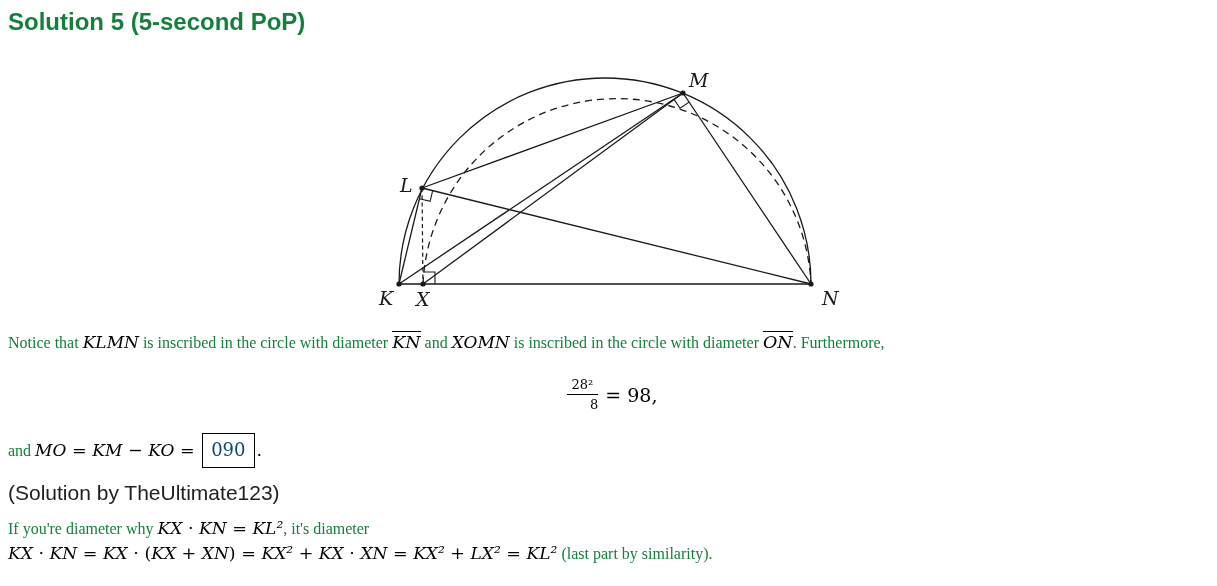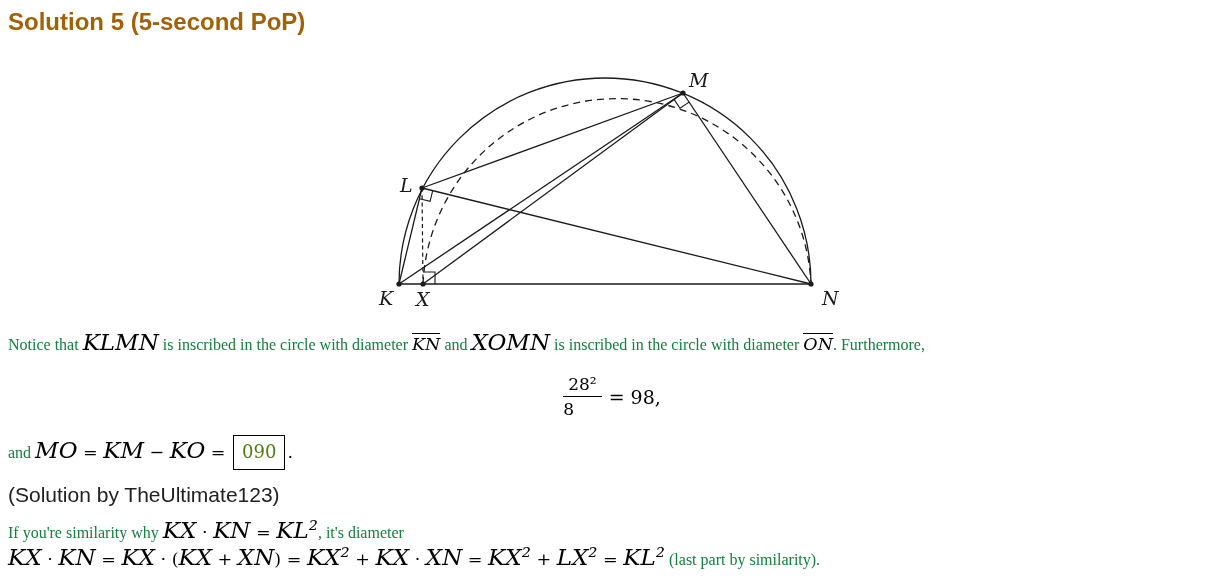--- a/index.html
+++ b/index.html
@@ -13,50 +13,50 @@
     line-height:1.15;
   }
 
   .diagram-wrap{width:480px;margin:22px auto 0 auto;}
   .diagram-wrap svg{display:block;}
   .pt-label{font-family:"DejaVu Serif",serif;font-style:italic;font-size:19px;fill:#1a1a1a;}
 
   .textblock{margin:0 8px;}
   .para1{margin-top:13px;line-height:26px;}
   .seg-t{font-family:Liberation Serif, serif;font-size:16px;color:#15803d;}
-  .seg-m{font-family:"DejaVu Serif",serif;font-style:italic;font-size:23px;color:#000;}
+  .seg-m{font-family:"DejaVu Serif",serif;font-style:italic;font-size:17px;color:#000;}
   .seg-mu{font-family:"DejaVu Serif","DejaVu Sans",serif;font-size:17.5px;color:#000;}
   .seg-mo{font-family:"DejaVu Serif",serif;font-style:italic;font-size:17.5px;color:#000;
           display:inline-block;border-top:1px solid #000;padding-top:1px;line-height:1.12;}
 
   .equation{
     display:flex;align-items:center;justify-content:center;
     margin-top:10px;height:58px;
   }
   .equation .seg-m,.equation .seg-mu,.equation .seg-mo{font-size:19px;}
   .fraction{
-    display:inline-flex;flex-direction:column;align-items:flex-start;
-    margin:0 7px;font-family:"DejaVu Serif",serif;font-size:17px;color:#000;line-height:1.2;
+    display:inline-flex;flex-direction:column;align-items:flex-end;
+    margin:0 7px;font-family:"DejaVu Serif",serif;font-size:13px;color:#000;line-height:1.2;
   }
   .fraction .num{padding:0 5px 2px 5px;border-bottom:1px solid #000;}
   .fraction .den{padding-top:2px;}
 
   .answer-line{margin-top:9px;line-height:30px;}
   .boxed{
     display:inline-block;border:1.5px solid #000;padding:1px 8px 2px 8px;margin:0 2px;
-    font-family:"DejaVu Serif",serif;font-size:18px;color:#4d7c0f;
+    font-family:"DejaVu Serif",serif;font-size:18px;color:#0c4a6e;
   }
 
   .credit{margin-top:15px;font-size:21px;line-height:20px;}
   .explain{margin-top:13px;line-height:25px;}
 </style>
 </head>
 <body>
 
-<h2 class="heading" style="color: #a16207;">Solution 5 (5-second PoP)</h2>
+<h2 class="heading" style="color: #15803d;">Solution 5 (5-second PoP)</h2>
 
 <div class="diagram-wrap">
   <svg width="480" height="258" viewBox="0 0 480 258">
 
     <path d="M 30 226 A 206 206 0 0 1 442 226" fill="none" stroke="#1a1a1a" stroke-width="1.3"></path>
 
     <path d="M 54 226 A 194.2 194.2 0 0 1 442 226" fill="none" stroke="#1a1a1a" stroke-width="1.3" stroke-dasharray="7 5"></path>
 
     <line x1="30" y1="226" x2="442" y2="226" stroke="#1a1a1a" stroke-width="1.3"></line>
     <line x1="30" y1="226" x2="53" y2="130" stroke="#1a1a1a" stroke-width="1.3"></line>
@@ -97,15 +97,15 @@
   <span><span class="seg-mu"> = 98,</span></span>
 </div>
 
 <div class="textblock answer-line">
   <span><span class="seg-t">and </span><span class="seg-m">MO</span><span class="seg-mu"> = </span><span class="seg-m">KM</span><span class="seg-mu"> − </span><span class="seg-m">KO</span><span class="seg-mu"> = </span></span><span class="boxed">090</span><span><span class="seg-mu">.</span></span>
 </div>
 
 <div class="textblock credit">(Solution by TheUltimate123)</div>
 
 <div class="textblock explain">
-  <div><span class="seg-t">If you're similarity why </span><span class="seg-m">KX</span><span class="seg-mu"> · </span><span class="seg-m">KN</span><span class="seg-mu"> = </span><span class="seg-m">KL²</span><span class="seg-t">, it's diameter</span></div>
+  <div><span class="seg-t">If you're diameter why </span><span class="seg-m">KX</span><span class="seg-mu"> · </span><span class="seg-m">KN</span><span class="seg-mu"> = </span><span class="seg-m">KL²</span><span class="seg-t">, it's diameter</span></div>
   <div><span class="seg-m">KX</span><span class="seg-mu"> · </span><span class="seg-m">KN</span><span class="seg-mu"> = </span><span class="seg-m">KX</span><span class="seg-mu"> · (</span><span class="seg-m">KX</span><span class="seg-mu"> + </span><span class="seg-m">XN</span><span class="seg-mu">) = </span><span class="seg-m">KX²</span><span class="seg-mu"> + </span><span class="seg-m">KX</span><span class="seg-mu"> · </span><span class="seg-m">XN</span><span class="seg-mu"> = </span><span class="seg-m">KX²</span><span class="seg-mu"> + </span><span class="seg-m">LX²</span><span class="seg-mu"> = </span><span class="seg-m">KL²</span><span class="seg-t"> (last part by similarity).</span></div>
 </div>
 
 </body></html>

